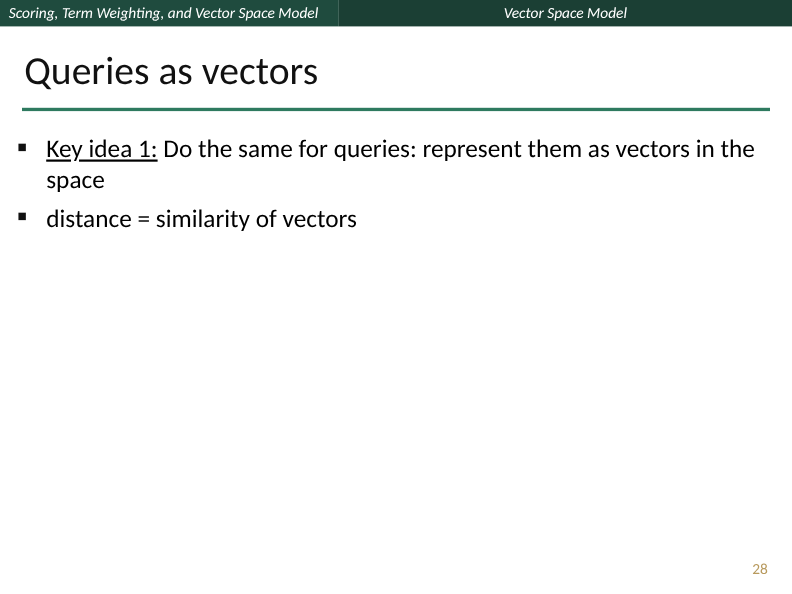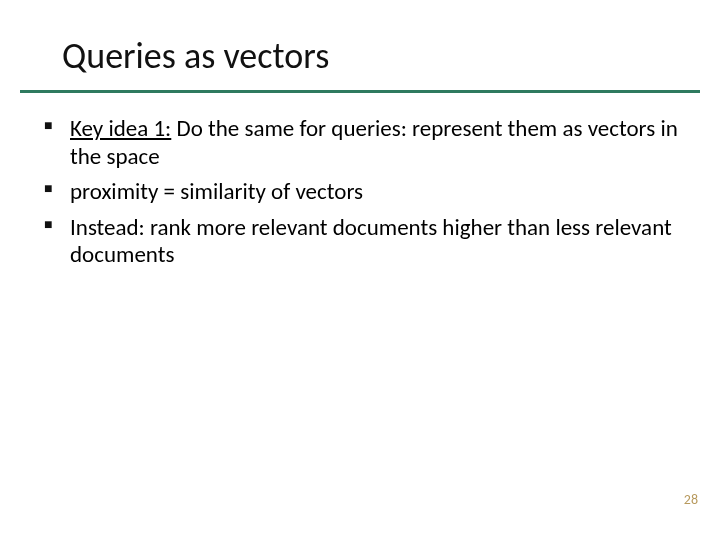--- a/index.html
+++ b/index.html
@@ -1,48 +1,49 @@
 <!DOCTYPE html>
 <html><head>
 <meta charset="utf-8">
 <style>
   * { margin: 0; padding: 0; box-sizing: border-box; }
   html, body { width: 720px; height: 540px; font-family: Calibri, "Segoe UI", Arial, sans-serif; background: #fff; color: #000; }
   .slide { width: 720px; height: 540px; position: relative; }
   .topbar { display: flex; height: 24px; }
   .topbar .left { background: #1f4b3e; color: #fff; font-style: italic; font-size: 14px; padding: 3px 8px; width: 308px; white-space: nowrap; }
   .topbar .right { background: #1b3f34; color: #fff; font-style: italic; font-size: 14px; padding: 3px 8px; flex: 1; text-align: center; }
-  .title-wrap { padding: 34px 22px 6px 22px; margin-left: 40px; }
+  .title-wrap { padding: 18px 22px 6px 22px; }
   .title { font-size: 36px; font-weight: 400; color: #111; }
   .rule { height: 3px; background: #2e7a5f; margin: 6px 20px 0 20px; }
-  .content { padding: 22px 22px 0 44px; }
+  .content { padding: 22px 22px 0 16px; }
   ul.bullets { list-style: none; }
   ul.bullets > li { position: relative; padding-left: 26px; margin-bottom: 8px; font-size: 23px; line-height: 1.2; }
   ul.bullets > li::before { content: "■"; position: absolute; left: 0; top: 3px; font-size: 14px; color: #111; }
   .u { text-decoration: underline; }
-  .pagenum { position: absolute; right: 22px; bottom: 32px; font-size: 14px; color: #b89a5e; }
+  .pagenum { position: absolute; right: 22px; bottom: 14px; font-size: 14px; color: #b89a5e; }
 </style>
 </head>
 <body>
 
 <div class="slide">
+  <div class="topbar">
+    <div class="left">Scoring, Term Weighting, and Vector Space Model</div>
+    <div class="right">Vector Space Model</div>
+  </div>
 
   <div class="title-wrap">
     <h1 class="title">Queries as vectors</h1>
   </div>
   <div class="rule"></div>
 
   <div class="content">
     <ul class="bullets">
       <li>
         <span class="u">Key idea 1:</span><span> Do the same for queries: represent them as vectors in the space</span>
       </li>
       <li>
-        <span>proximity = similarity of vectors</span>
-      </li>
-      <li>
-        <span>Instead: rank more relevant documents higher than less relevant documents</span>
+        <span>distance = similarity of vectors</span>
       </li>
     </ul>
   </div>
 
   <div class="pagenum">28</div>
 </div>
 
 </body></html>

